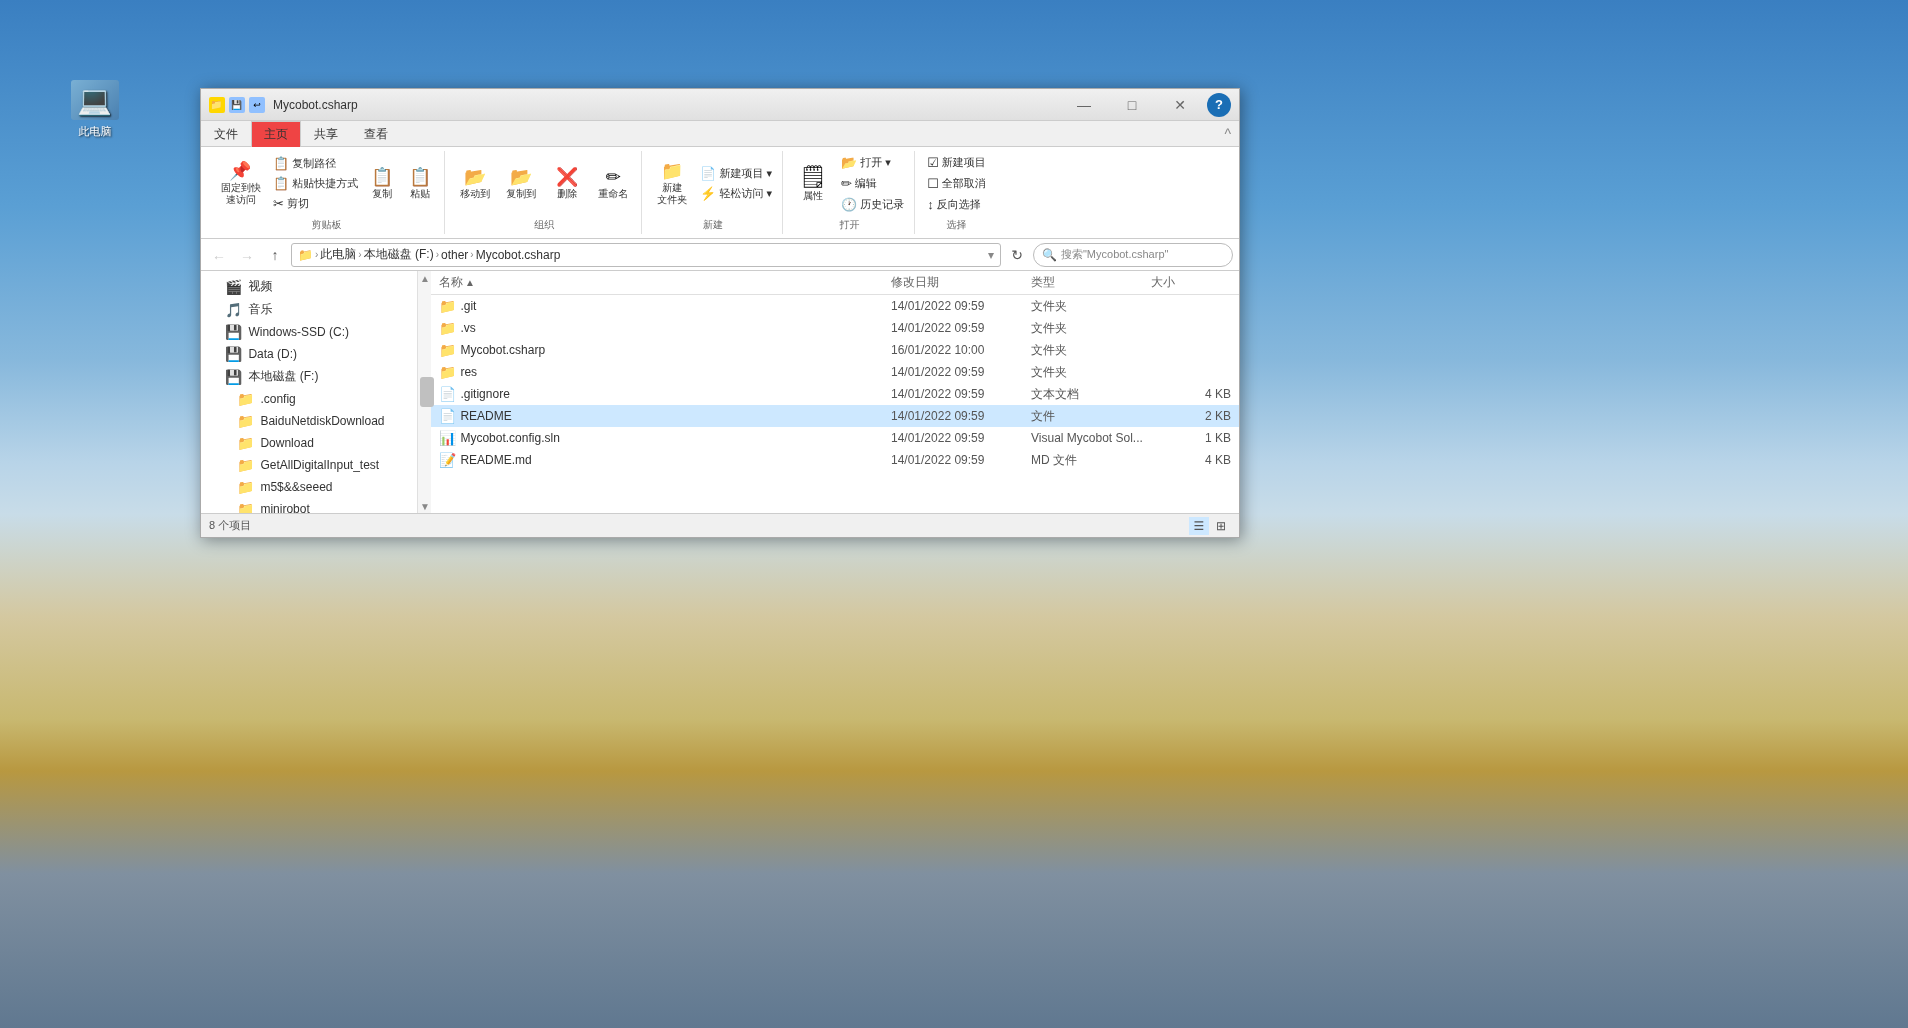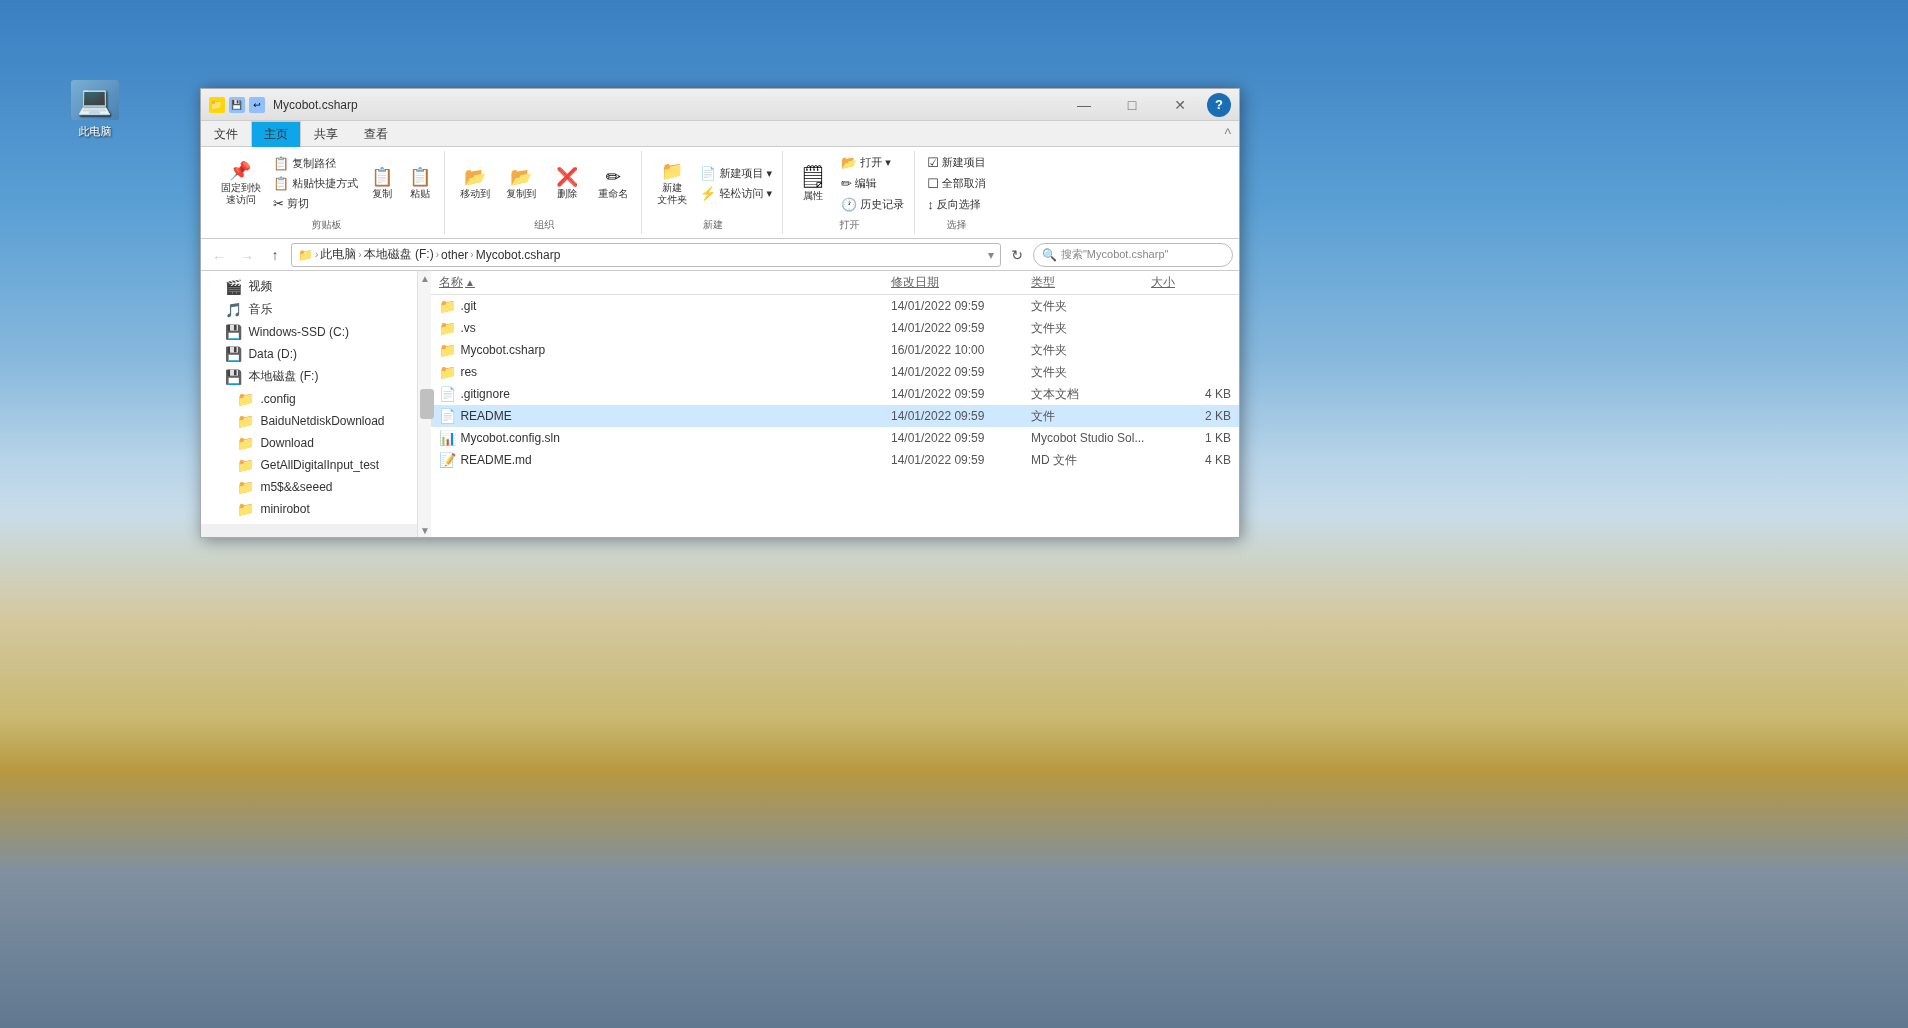--- a/index.html
+++ b/index.html
@@ -108,21 +108,21 @@
     .ribbon-tab {
       padding: 4px 12px;
       font-size: 12px;
       cursor: pointer;
       color: #333;
       border: 1px solid transparent;
       border-bottom: none;
       margin-bottom: -1px;
     }
     .ribbon-tab.active {
-      background: #0ea5e9;
+      background: #ef4444;
       border-color: #ccc;
       border-bottom-color: white;
     }
 
     
     .ribbon {
       background: white;
       border-bottom: 1px solid #ccc;
       padding: 4px 8px;
       display: flex;
@@ -292,21 +292,21 @@
       background: white;
       border-bottom: 1px solid #e0e0e0;
       padding: 3px 8px;
       font-size: 12px;
       color: #666;
     }
     .col-name { flex: 2; min-width: 200px; cursor: pointer; }
     .col-date { width: 140px; cursor: pointer; }
     .col-type { width: 120px; cursor: pointer; }
     .col-size { width: 80px; text-align: right; cursor: pointer; }
-    .col-header { display: flex; align-items: center; gap: 2px; text-decoration: underline; }
+    .col-header { display: flex; align-items: center; gap: 2px; }
     .sort-arrow { font-size: 10px; }
 
     .file-list {
       flex: 1;
       overflow-y: auto;
     }
     .file-row {
       display: flex;
       align-items: center;
       padding: 2px 8px;
@@ -651,28 +651,35 @@
           <span class="file-icon">📄</span>
           <span class="file-name">README</span>
           <span class="file-date">14/01/2022 09:59</span>
           <span class="file-type">文件</span>
           <span class="file-size">2 KB</span>
         </div>
         <div class="file-row">
           <span class="file-icon">📊</span>
           <span class="file-name">Mycobot.config.sln</span>
           <span class="file-date">14/01/2022 09:59</span>
-          <span class="file-type">Mycobot Studio Sol...</span>
+          <span class="file-type">Visual Mycobot Sol...</span>
           <span class="file-size">1 KB</span>
         </div>
         <div class="file-row">
           <span class="file-icon">📝</span>
           <span class="file-name">README.md</span>
           <span class="file-date">14/01/2022 09:59</span>
           <span class="file-type">MD 文件</span>
           <span class="file-size">4 KB</span>
         </div>
       </div>
     </div>
   </div>
 
+  <div class="status-bar">
+    <span>8 个项目</span>
+    <div class="view-buttons">
+      <div class="view-btn active">☰</div>
+      <div class="view-btn">⊞</div>
+    </div>
+  </div>
 
 </div>
 
 </body></html>

